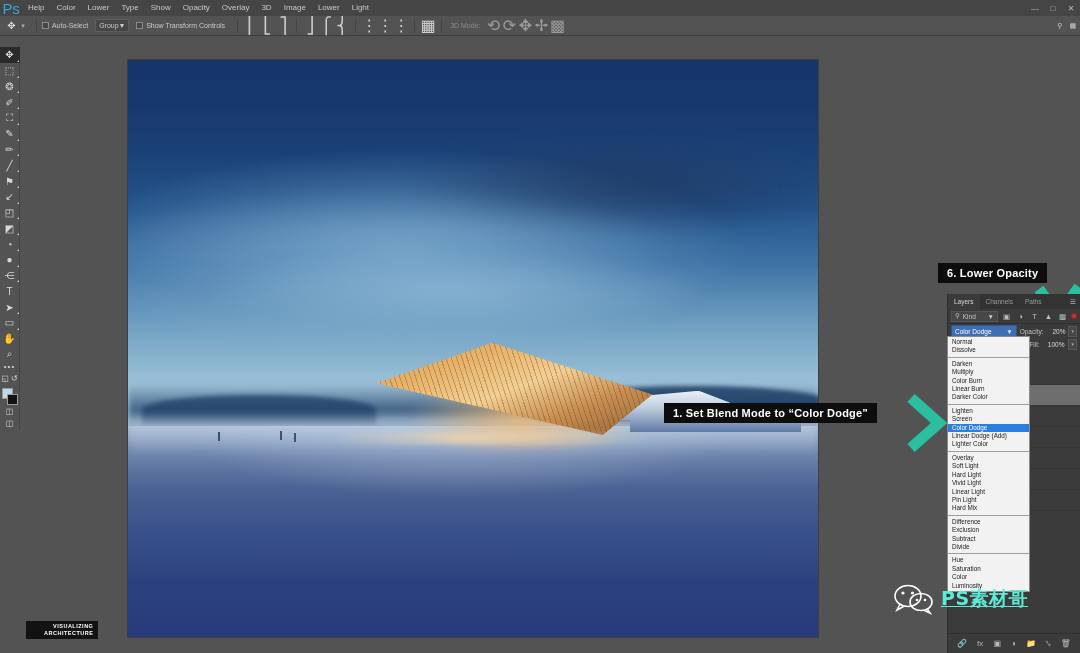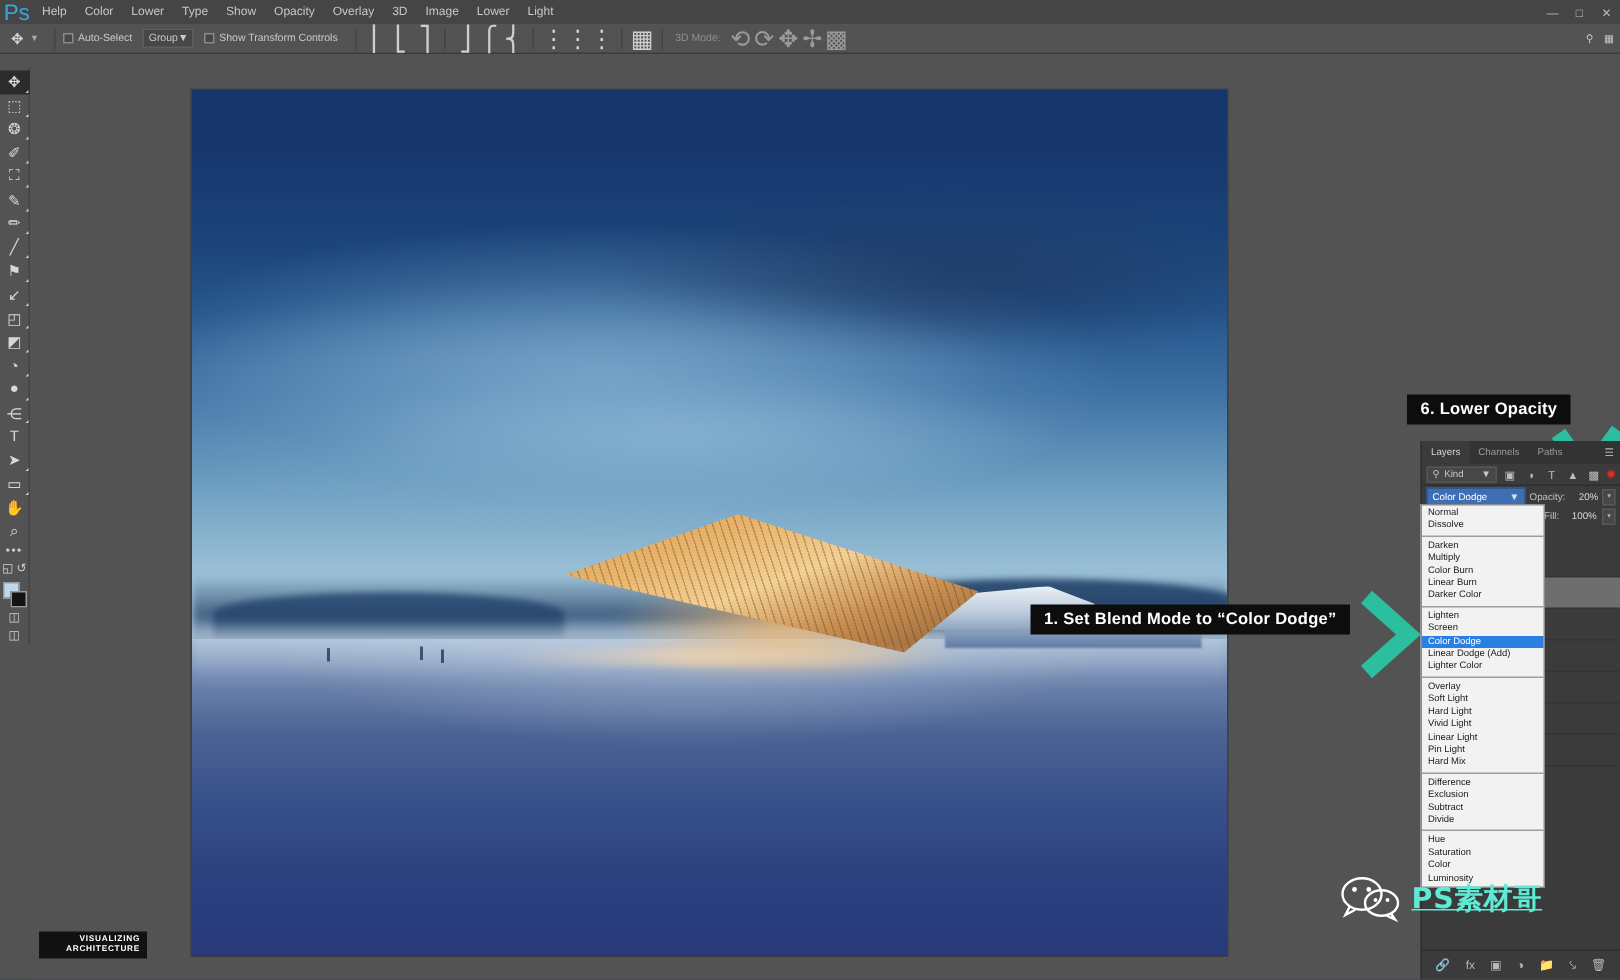--- a/index.html
+++ b/index.html
@@ -189,21 +189,21 @@
     font-size:5.5px; line-height:7px; padding:2px 5px 2px 18px; letter-spacing:0.5px;
     text-align:right; font-weight:bold;
   }
 
   
   .callout {
     position:absolute; background:#0d0d0d; color:#fff;
     font-size:11px; font-weight:bold; padding:4px 9px; white-space:nowrap;
     letter-spacing:0.2px;
   }
-  #callout1 { left:687px; top:403px; }
+  #callout1 { left:664px; top:403px; }
   #callout2 { left:938px; top:263px; }
   .chev { position:absolute; }
   .chev svg { display:block; }
 
   
   .panel {
     position:absolute; left:947px; top:294px; width:133px; height:359px;
     background:#3b3b3b; border-left:1px solid #2e2e2e;
   }
   .panel-tabs { display:flex; height:15px; background:#333; align-items:flex-end; }

